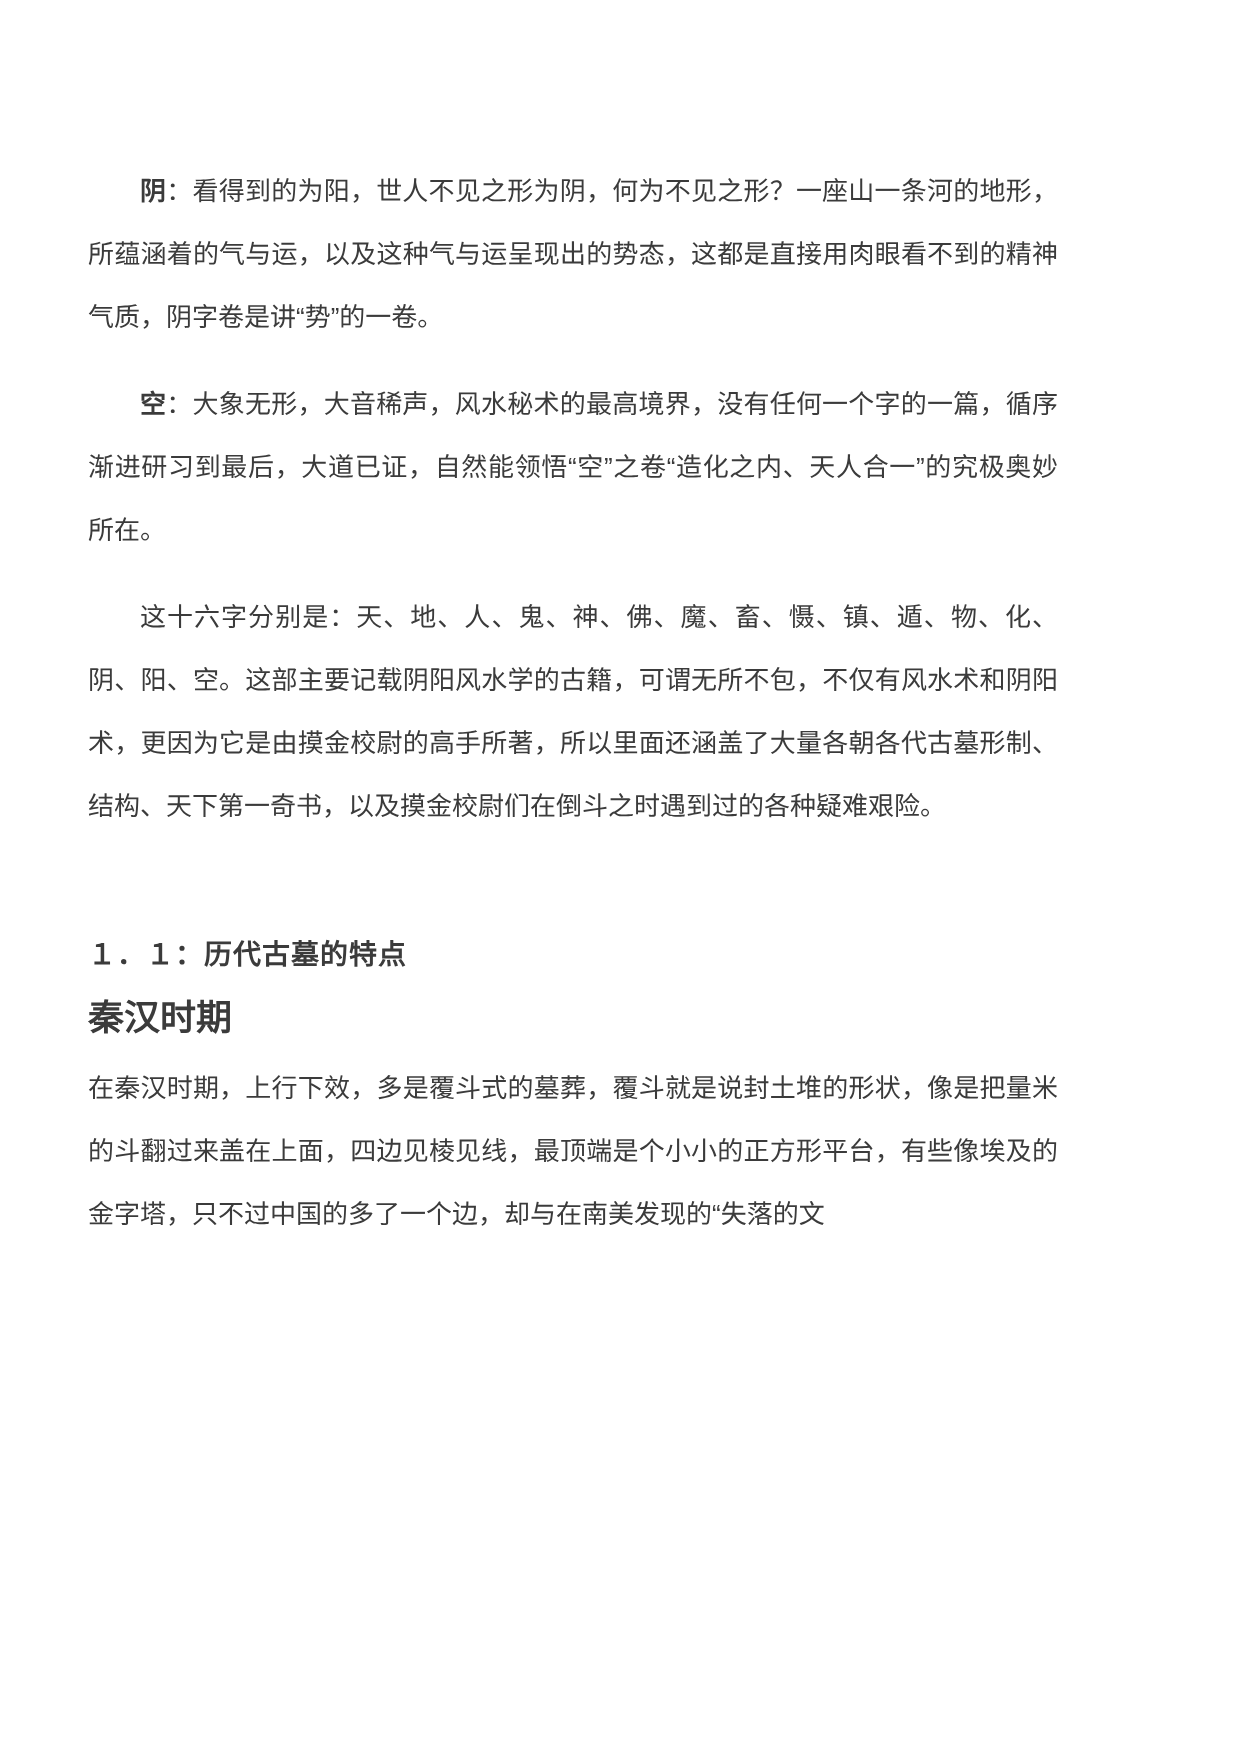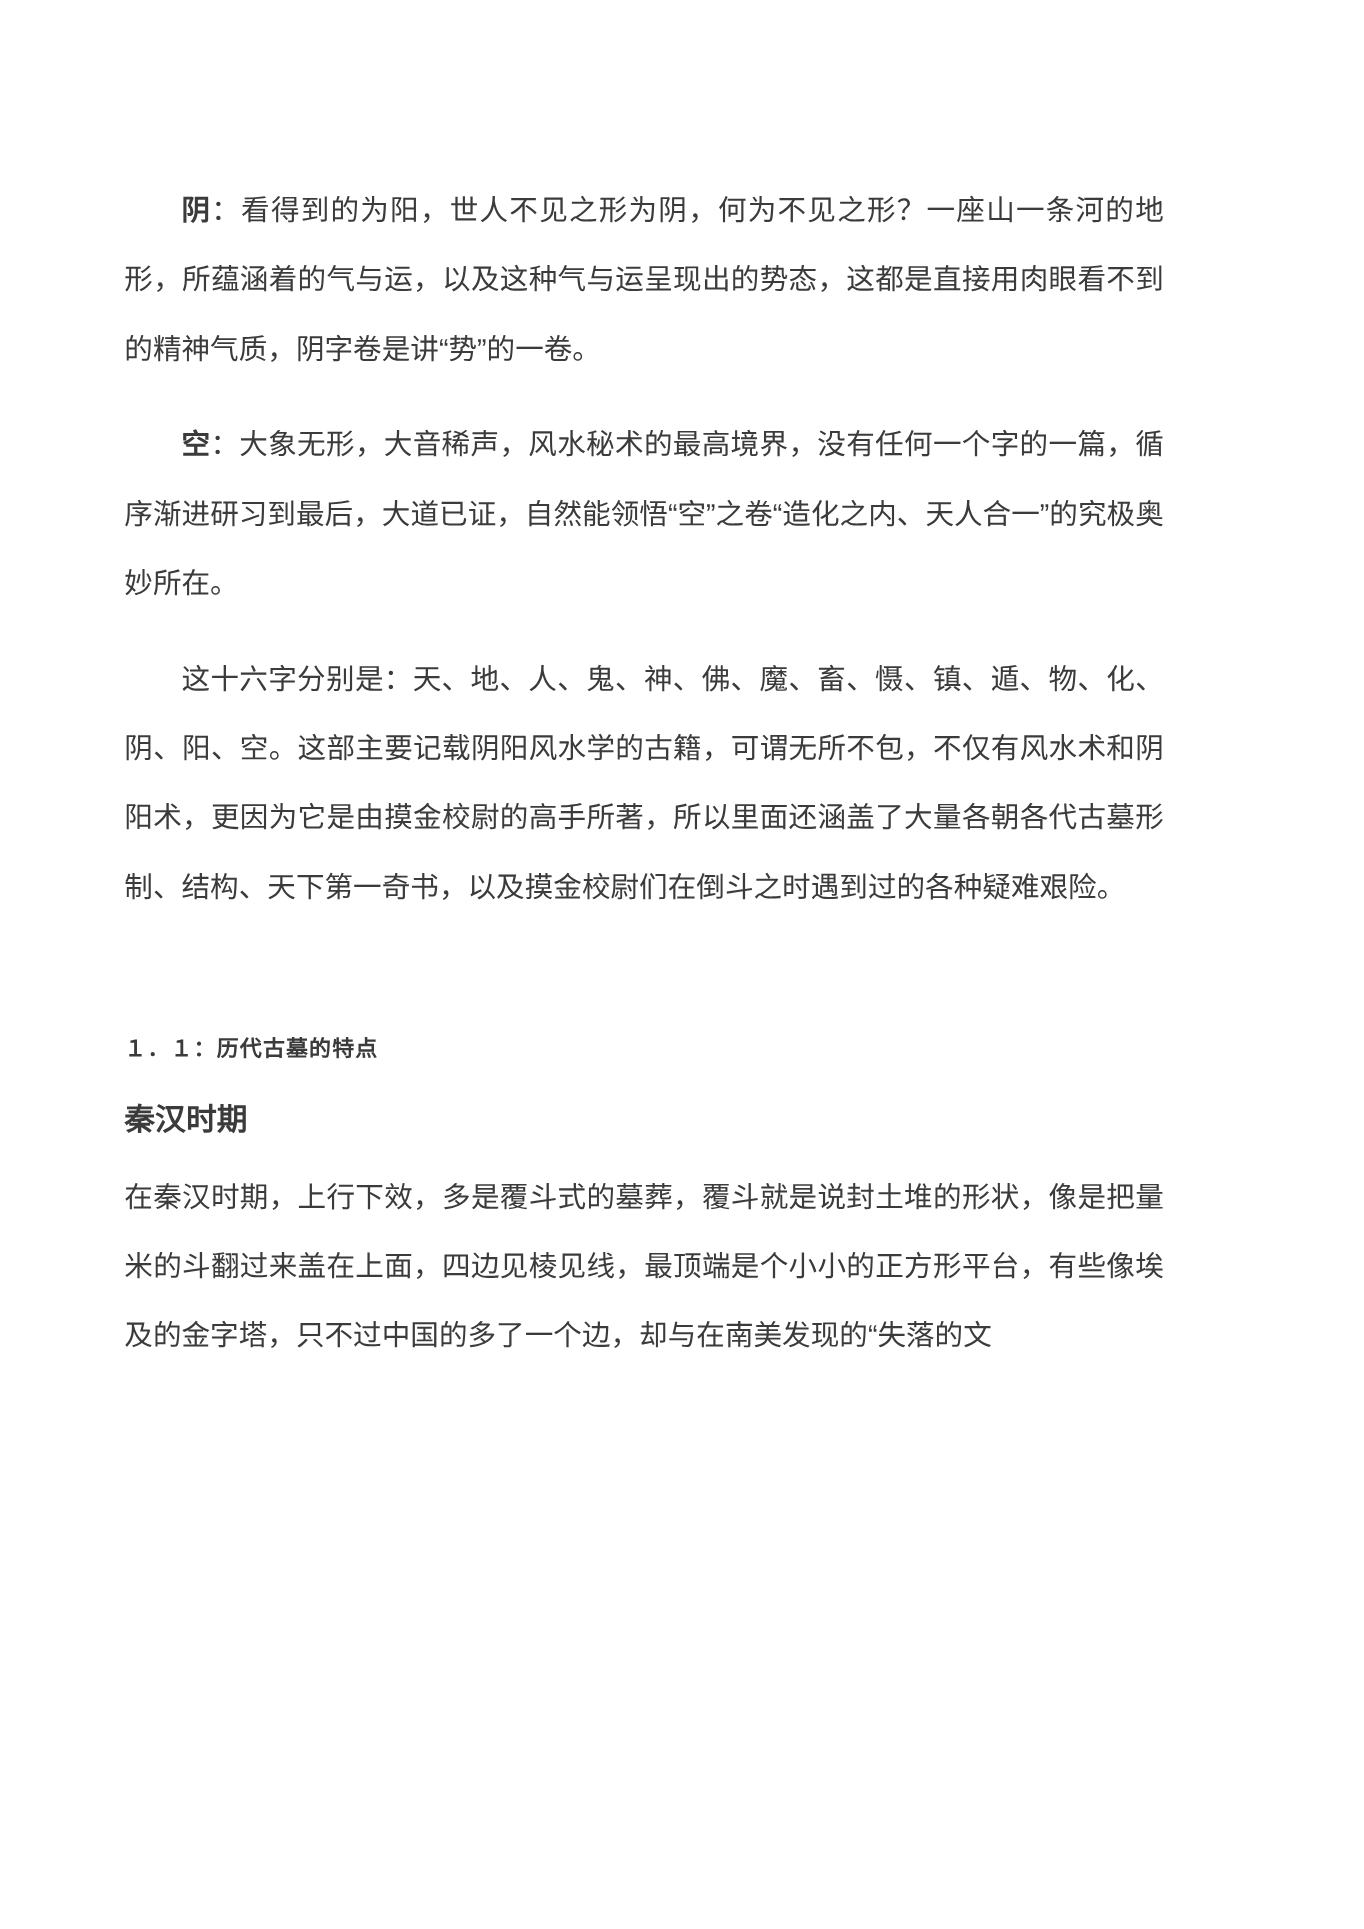--- a/index.html
+++ b/index.html
@@ -10,21 +10,22 @@
   .page {
     position: relative;
     width: 1240px;
     height: 1754px;
     background: #ffffff;
     overflow: hidden;
     font-family: "Liberation Sans", sans-serif;
     color: #3b3b3b;
   }
   .content {
-    padding: 160px 182px 0 113px; 
+    padding: 160px 182px 0 76px; 
+    margin-left: 12px;
   }
   p.para {
     margin: 0 0 24px 0;
     font-size: 26px;
     line-height: 63px;
     text-align: justify;
     text-justify: inter-ideograph;
     word-break: break-all;
     overflow-wrap: break-word;
   }
@@ -32,28 +33,28 @@
     text-indent: 2em;
   }
   p.last {
     margin-bottom: 0;
   }
   .lead {
     font-weight: 700;
   }
   h2.section-heading {
     margin: 85px 0 0 0;
-    font-size: 20px;
+    font-size: 28px;
     font-weight: 700;
     line-height: 63px;
     letter-spacing: 1px;
   }
   h3.subsection-heading {
     margin: 0 0 8px 0;
-    font-size: 28px;
+    font-size: 36px;
     font-weight: 700;
     line-height: 63px;
   }
 </style>
 </head>
 <body>
 
 <div class="page">
   <div class="content">
 

